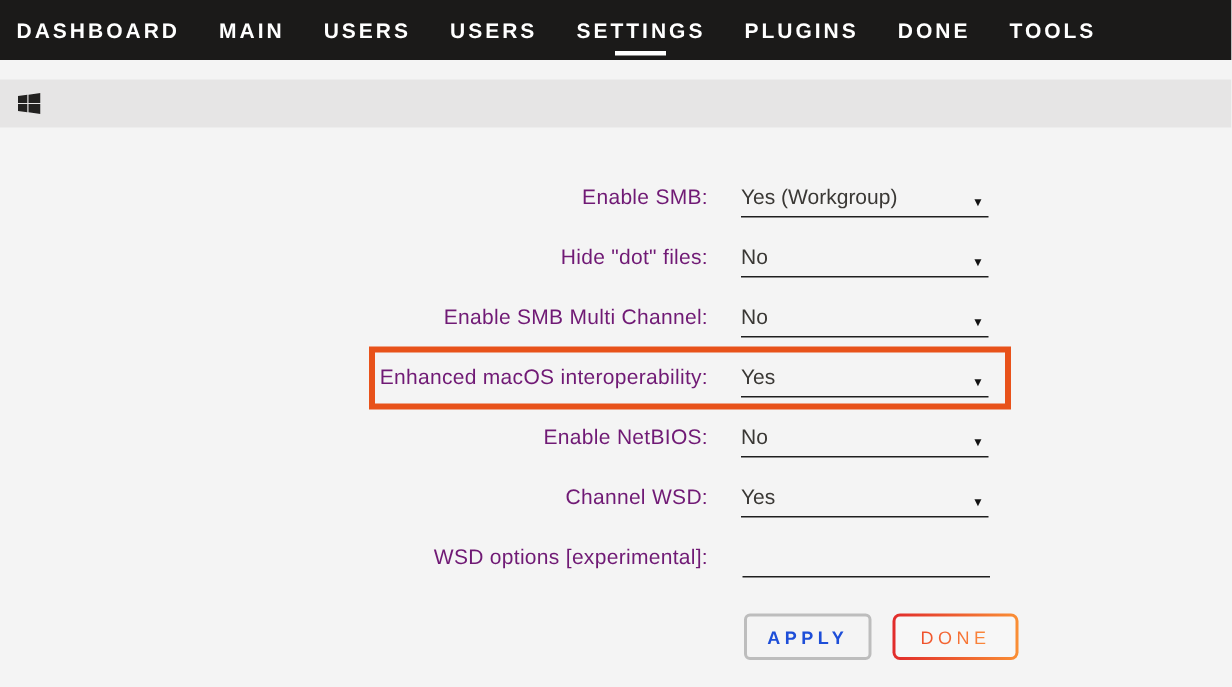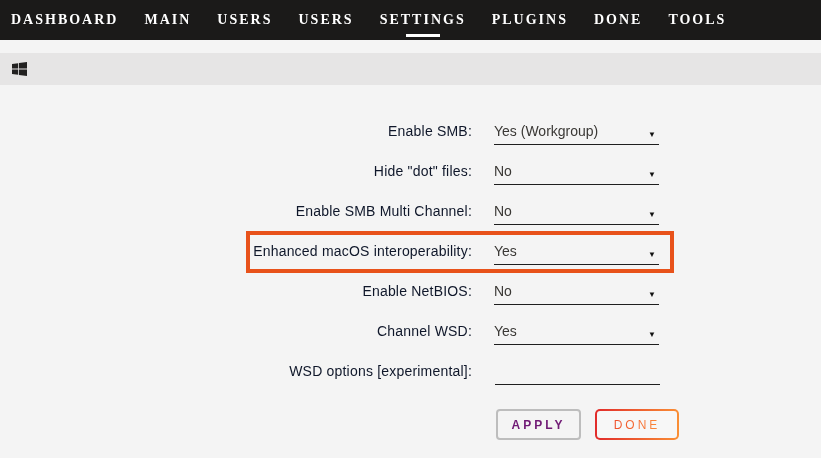--- a/index.html
+++ b/index.html
@@ -12,21 +12,20 @@
   }
 
   
   .nav {
     height: 40px;
     background: #1b1a19;
     display: flex;
     align-items: center;
     padding-left: 11px;
     gap: 26px;
-    font-family: Liberation Serif, serif;
   }
   .nav-item {
     color: #ffffff;
     font-weight: bold;
     font-size: 14px;
     letter-spacing: 2px;
     cursor: pointer;
     position: relative;
     white-space: nowrap;
   }
@@ -60,21 +59,21 @@
 
   
   .content { padding-top: 26px; position: relative; }
   .form-row { height: 40px; display: flex; }
   .row-label {
     width: 472px;
     text-align: right;
     padding-top: 12px;
     font-size: 14px;
     line-height: 16px;
-    color: #0f172a;
+    color: #701a75;
     letter-spacing: 0.2px;
   }
   .row-field {
     width: 165px;
     margin-left: 22px;
     position: relative;
     padding-top: 12px;
     height: 34px;
     border-bottom: 1px solid #1f1f1f;
     font-size: 14px;
@@ -111,21 +110,21 @@
     align-items: center;
     gap: 14px;
     height: 31px;
   }
   .apply-btn {
     width: 85px;
     height: 31px;
     border: 2px solid #bdbdbd;
     border-radius: 4px;
     background: transparent;
-    color: #701a75;
+    color: #1d4ed8;
     font-family: inherit;
     font-weight: bold;
     font-size: 12px;
     letter-spacing: 3px;
     cursor: default;
   }
   .done-btn-wrap {
     width: 84px;
     height: 31px;
     border-radius: 5px;

